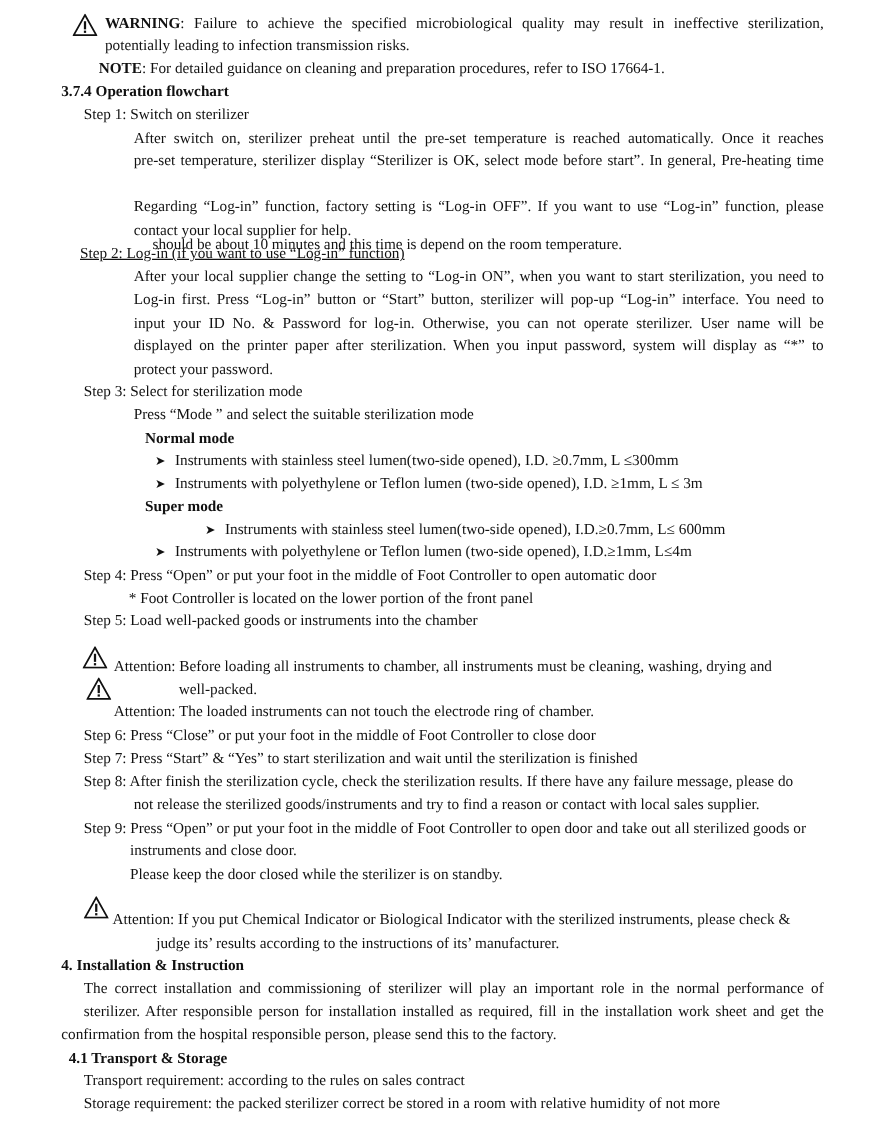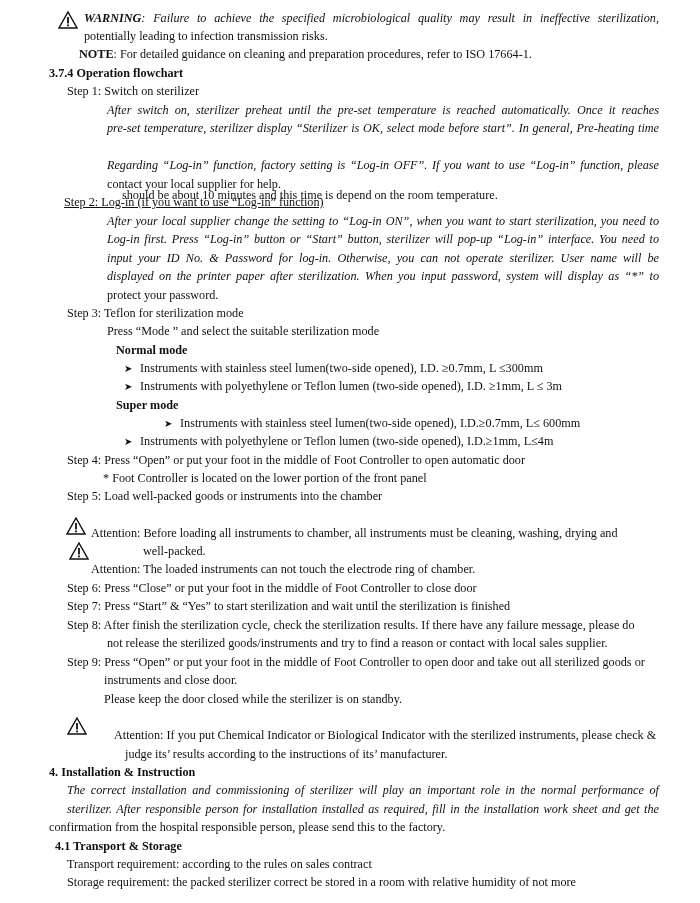--- a/index.html
+++ b/index.html
@@ -2,21 +2,21 @@
 <html><head>
 <meta charset="utf-8">
 <style>
   html, body { margin: 0; padding: 0; background: #ffffff; }
   body {
     width: 700px; height: 903px; overflow: hidden; position: relative;
     font-family: "Liberation Serif", serif; color: #111; font-size: 12.2px;
   }
   .page { position: absolute; left: 0; top: 0; width: 700px; height: 903px; }
   .line { position: absolute; white-space: nowrap; line-height: 18px; }
-  .just { text-align: justify; text-align-last: justify; white-space: normal; font-style: italic; }
+  .just { text-align: justify; text-align-last: justify; white-space: normal; }
   .b { font-weight: bold; }
   .tri { position: absolute; width: 20px; height: 18px; }
   .arrow { display: inline-block; width: 16px; font-size: 10px; }
 </style>
 </head>
 <body>
 
 <div class="page">
 
   <svg class="tri" style="left:58px;top:11px;" viewBox="0 0 20 18">
@@ -37,21 +37,21 @@
   <div class="line just" style="left:107px;top:156px;width:552px;">Regarding “Log-in” function, factory setting is “Log-in OFF”.    If you want to use “Log-in” function, please</div>
   <div class="line" style="left:107px;top:175px;">contact your local supplier for help.</div>
 
   <div class="line" style="left:64px;top:193px;text-decoration:underline;">Step 2: Log-in (if you want to use “Log-in” function)</div>
   <div class="line just" style="left:107px;top:212px;width:552px;">After your local supplier change the setting to “Log-in ON”, when you want to start sterilization, you need to</div>
   <div class="line just" style="left:107px;top:230px;width:552px;">Log-in first.   Press “Log-in” button or “Start” button, sterilizer will pop-up “Log-in” interface.   You need to</div>
   <div class="line just" style="left:107px;top:249px;width:552px;">input your ID No. &amp; Password for log-in.   Otherwise, you can not operate sterilizer.   User name will be</div>
   <div class="line just" style="left:107px;top:267px;width:552px;">displayed on the printer paper after sterilization.   When you input password, system will display as “*” to</div>
   <div class="line" style="left:107px;top:286px;">protect your password.</div>
 
-  <div class="line" style="left:67px;top:304px;">Step 3: Teflon for sterilization mode</div>
+  <div class="line" style="left:67px;top:304px;">Step 3: Select for sterilization mode</div>
   <div class="line" style="left:107px;top:322px;">Press “Mode ” and select the suitable sterilization mode</div>
   <div class="line b" style="left:116px;top:341px;">Normal mode</div>
   <div class="line" style="left:124px;top:359px;"><span class="arrow">➤</span><span>Instruments with stainless steel lumen(two-side opened),    I.D. ≥0.7mm, L ≤300mm</span></div>
   <div class="line" style="left:124px;top:377px;"><span class="arrow">➤</span><span>Instruments with polyethylene or Teflon lumen (two-side opened),    I.D. ≥1mm, L ≤ 3m</span></div>
   <div class="line b" style="left:116px;top:396px;">Super mode</div>
   <div class="line" style="left:124px;top:414px;margin-left:40px;"><span class="arrow">➤</span><span>Instruments with stainless steel lumen(two-side opened),    I.D.≥0.7mm, L≤ 600mm</span></div>
   <div class="line" style="left:124px;top:432px;"><span class="arrow">➤</span><span>Instruments with polyethylene or Teflon lumen (two-side opened),    I.D.≥1mm, L≤4m</span></div>
 
   <div class="line" style="left:67px;top:451px;">Step 4: Press “Open” or put your foot in the middle of Foot Controller to open automatic door</div>
   <div class="line" style="left:103px;top:469px;">* Foot Controller is located on the lower portion of the front panel</div>
@@ -77,21 +77,21 @@
   <div class="line" style="left:107px;top:634px;">not release the sterilized goods/instruments and try to find a reason or contact with local sales supplier.</div>
   <div class="line" style="left:67px;top:653px;">Step 9: Press “Open” or put your foot in the middle of Foot Controller to open door and take out all sterilized goods or</div>
   <div class="line" style="left:104px;top:671px;">instruments and close door.</div>
   <div class="line" style="left:104px;top:690px;">Please keep the door closed while the sterilizer is on standby.</div>
 
   <svg class="tri" style="left:67px;top:717px;" viewBox="0 0 20 18">
     <polygon points="10,1 19,17 1,17" fill="none" stroke="#111" stroke-width="1.4"></polygon>
     <rect x="9.1" y="6" width="1.8" height="6.5" fill="#111"></rect>
       <rect x="9.1" y="13.5" width="1.8" height="1.8" fill="#111"></rect>
   </svg>
-  <div class="line" style="left:90px;top:726px;margin-left:24px;">Attention: If you put Chemical Indicator or Biological Indicator with the sterilized instruments, please check &amp;</div>
+  <div class="line" style="left:90px;top:726px;">Attention: If you put Chemical Indicator or Biological Indicator with the sterilized instruments, please check &amp;</div>
   <div class="line" style="left:125px;top:745px;">judge its’ results according to the instructions of its’ manufacturer.</div>
 
   <div class="line b" style="left:49px;top:763px;">4. Installation &amp; Instruction</div>
   <div class="line just" style="left:67px;top:781px;width:592px;">The correct installation and commissioning of sterilizer will play an important role in the normal performance of</div>
   <div class="line just" style="left:67px;top:800px;width:592px;">sterilizer.   After responsible person for installation installed as required, fill in the installation work sheet and get the</div>
   <div class="line" style="left:49px;top:818px;">confirmation from the hospital responsible person, please send this to the factory.</div>
 
   <div class="line b" style="left:55px;top:837px;">4.1 Transport &amp; Storage</div>
   <div class="line" style="left:67px;top:855px;text-align:center;">Transport requirement: according to the rules on sales contract</div>
   <div class="line" style="left:67px;top:873px;">Storage requirement: the packed sterilizer correct be stored in a room with relative humidity of not more</div>

